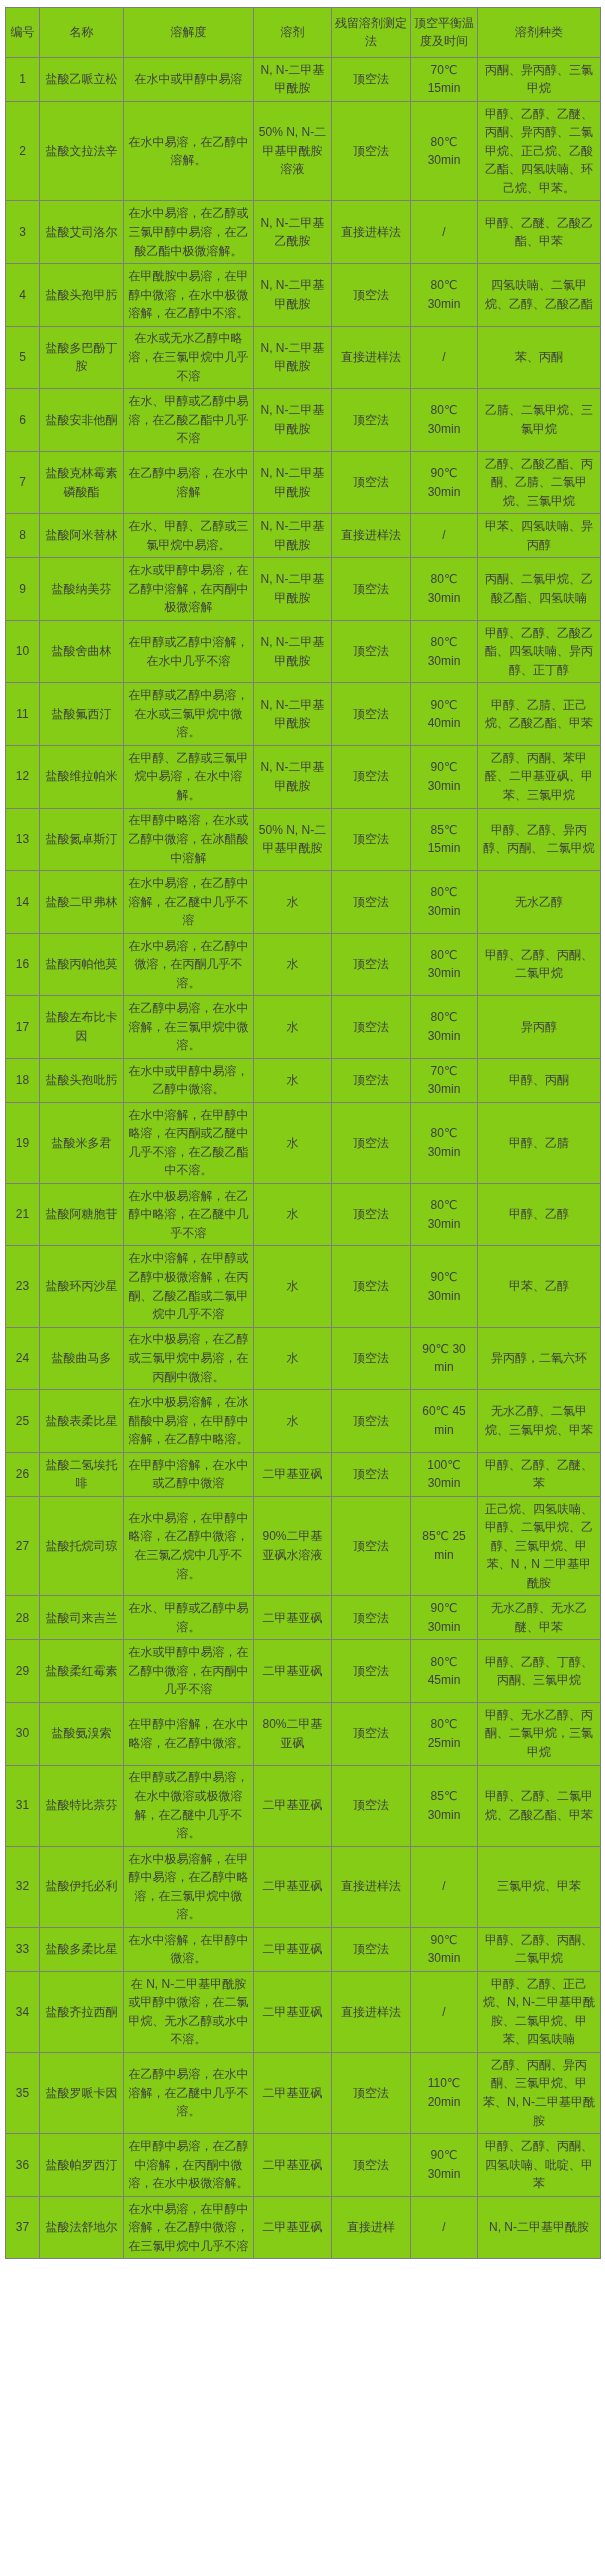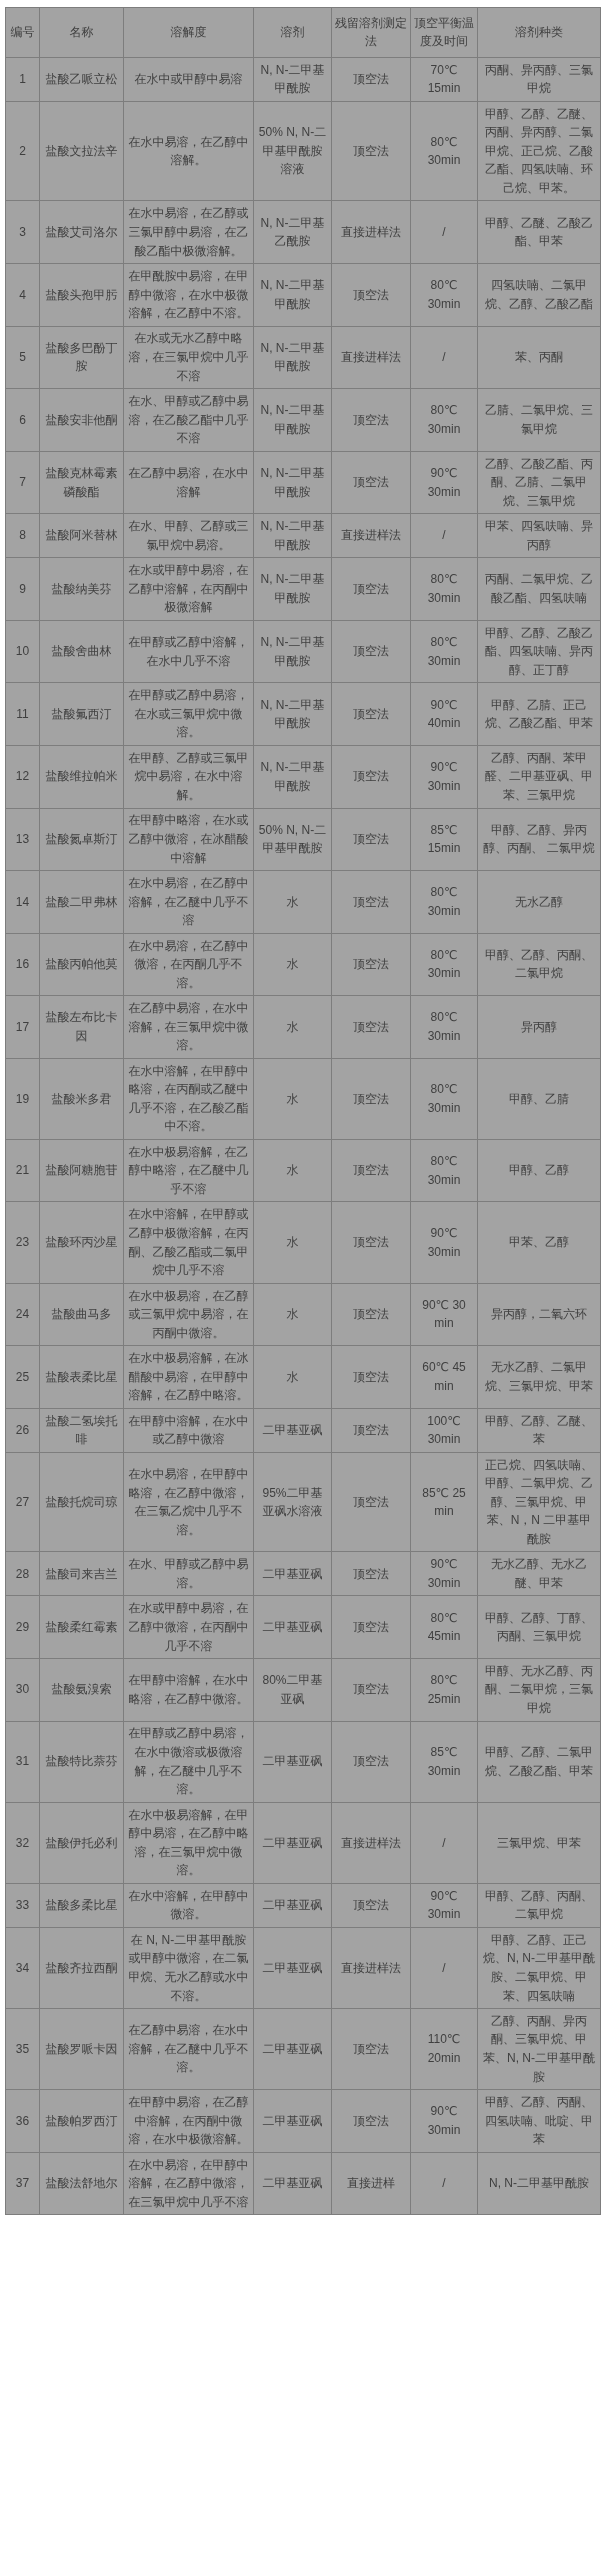--- a/index.html
+++ b/index.html
@@ -17,21 +17,21 @@
     min-height: 2576px;
     box-sizing: border-box;
     padding: 7.2px 5.7px 7.2px 5px;
     background: #ffffff;
   }
   table.solvent-table {
     border-collapse: collapse;
     table-layout: fixed;
     width: 595px;
     border: 1.4px solid #787878;
-    background: #a3a3a3;
+    background: #84cc16;
   }
   table.solvent-table th,
   table.solvent-table td {
     border: 0.7px solid #7d7d7d;
     font-size: 12px;
     line-height: 18.6px;
     font-weight: normal;
     text-align: center;
     vertical-align: middle;
     padding: 2.9px 3.6px;
@@ -217,20 +217,29 @@
         <tr>
           <td>17</td>
           <td>盐酸左布比卡因</td>
           <td>在乙醇中易溶，在水中溶解，在三氯甲烷中微溶。</td>
           <td>水</td>
           <td>顶空法</td>
           <td>80℃ 30min</td>
           <td>异丙醇</td>
         </tr>
         <tr>
+          <td>18</td>
+          <td>盐酸头孢吡肟</td>
+          <td>在水中或甲醇中易溶，乙醇中微溶。</td>
+          <td>水</td>
+          <td>顶空法</td>
+          <td>70℃ 30min</td>
+          <td>甲醇、丙酮</td>
+        </tr>
+        <tr>
           <td>19</td>
           <td>盐酸米多君</td>
           <td>在水中溶解，在甲醇中略溶，在丙酮或乙醚中几乎不溶，在乙酸乙酯中不溶。</td>
           <td>水</td>
           <td>顶空法</td>
           <td>80℃ 30min</td>
           <td>甲醇、乙腈</td>
         </tr>
         <tr>
           <td>21</td>
@@ -274,21 +283,21 @@
           <td>在甲醇中溶解，在水中或乙醇中微溶</td>
           <td class="blue">二甲基亚砜</td>
           <td>顶空法</td>
           <td>100℃ 30min</td>
           <td>甲醇、乙醇、乙醚、苯</td>
         </tr>
         <tr>
           <td>27</td>
           <td>盐酸托烷司琼</td>
           <td>在水中易溶，在甲醇中略溶，在乙醇中微溶，在三氯乙烷中几乎不溶。</td>
-          <td class="blue">95%二甲基亚砜水溶液</td>
+          <td class="blue">90%二甲基亚砜水溶液</td>
           <td>顶空法</td>
           <td>85℃ 25 min</td>
           <td>正己烷、四氢呋喃、甲醇、二氯甲烷、乙醇、三氯甲烷、甲苯、N，N 二甲基甲酰胺</td>
         </tr>
         <tr>
           <td>28</td>
           <td>盐酸司来吉兰</td>
           <td>在水、甲醇或乙醇中易溶。</td>
           <td class="blue">二甲基亚砜</td>
           <td>顶空法</td>

